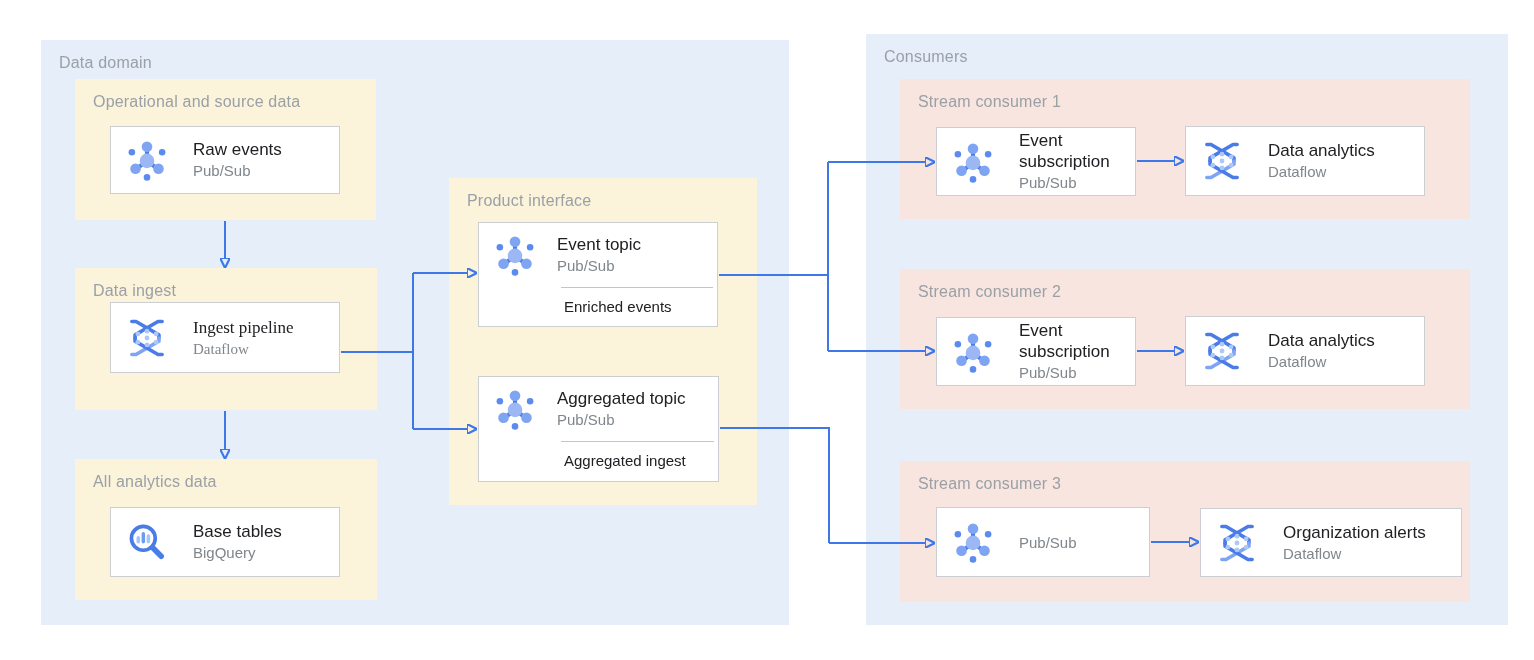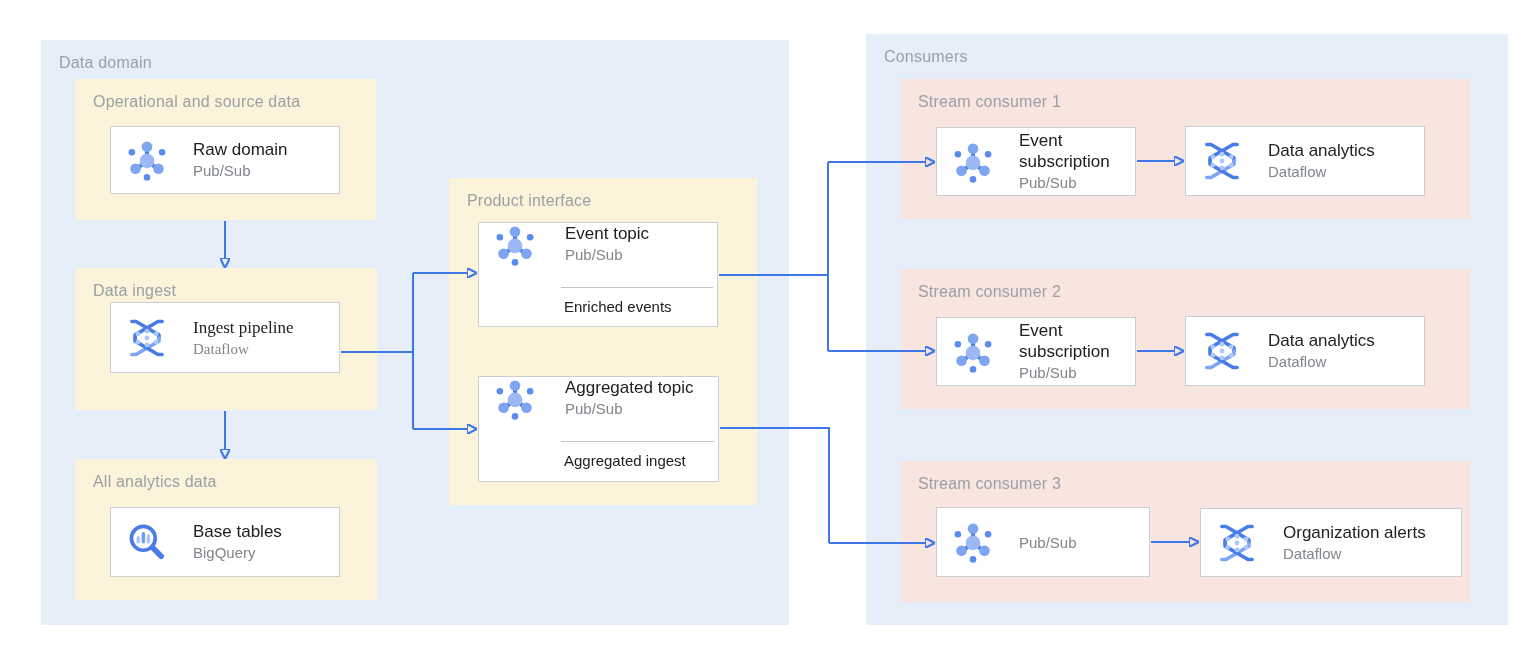--- a/index.html
+++ b/index.html
@@ -20,21 +20,21 @@
   .card{
     position:absolute;background:#ffffff;border:1px solid #CBCED3;
     box-sizing:border-box;display:flex;align-items:center;
     padding:0 10px 0 14px;gap:24px;
   }
   .icon{width:44px;height:44px;flex:none;display:block;}
   .card-text{min-width:0;}
   .card-title{font-size:17px;line-height:21px;color:#202124;}
   .card-subtitle{font-size:15px;line-height:20px;color:#80868B;margin-top:1px;}
   .topic-card{display:block;padding:0;}
-  .topic-row{display:flex;align-items:flex-start;gap:28px;padding:0 10px 0 14px;height:64px;}
+  .topic-row{display:flex;align-items:center;gap:20px;padding:0 10px 0 14px;height:64px;}
   .topic-divider{height:0;border-top:1px solid #C2C5CA;margin:0 4px 0 82px;}
   .topic-tag{margin-left:85px;padding-top:9px;font-size:15px;line-height:19px;color:#202124;}
   .arrows{position:absolute;left:0;top:0;pointer-events:none;}
   .arrows path{fill:none;stroke:#3E78E8;stroke-width:2;}
 </style>
 </head>
 <body>
 
 <svg width="0" height="0" style="position:absolute" aria-hidden="true">
   <defs>
@@ -86,21 +86,21 @@
   </div>
 
   <div class="group" style="left:75px;top:79px;width:301px;height:141px;">
     <div class="area-label">Operational and source data</div>
   </div>
   <div class="card" style="left:110px;top:126px;width:230px;height:68px;">
     <svg class="icon">
         <use href="#icon-pubsub"></use>
       </svg>
     <div class="card-text">
-      <div class="card-title">Raw domain</div>
+      <div class="card-title">Raw events</div>
       <div class="card-subtitle">Pub/Sub</div>
     </div>
   </div>
 
   <div class="group" style="left:75px;top:268px;width:302px;height:142px;">
     <div class="area-label">Data ingest</div>
   </div>
   <div class="card" style="left:110px;top:302px;width:230px;height:71px;font-family:Liberation Serif, serif;">
     <svg class="icon">
         <use href="#icon-dataflow"></use>

